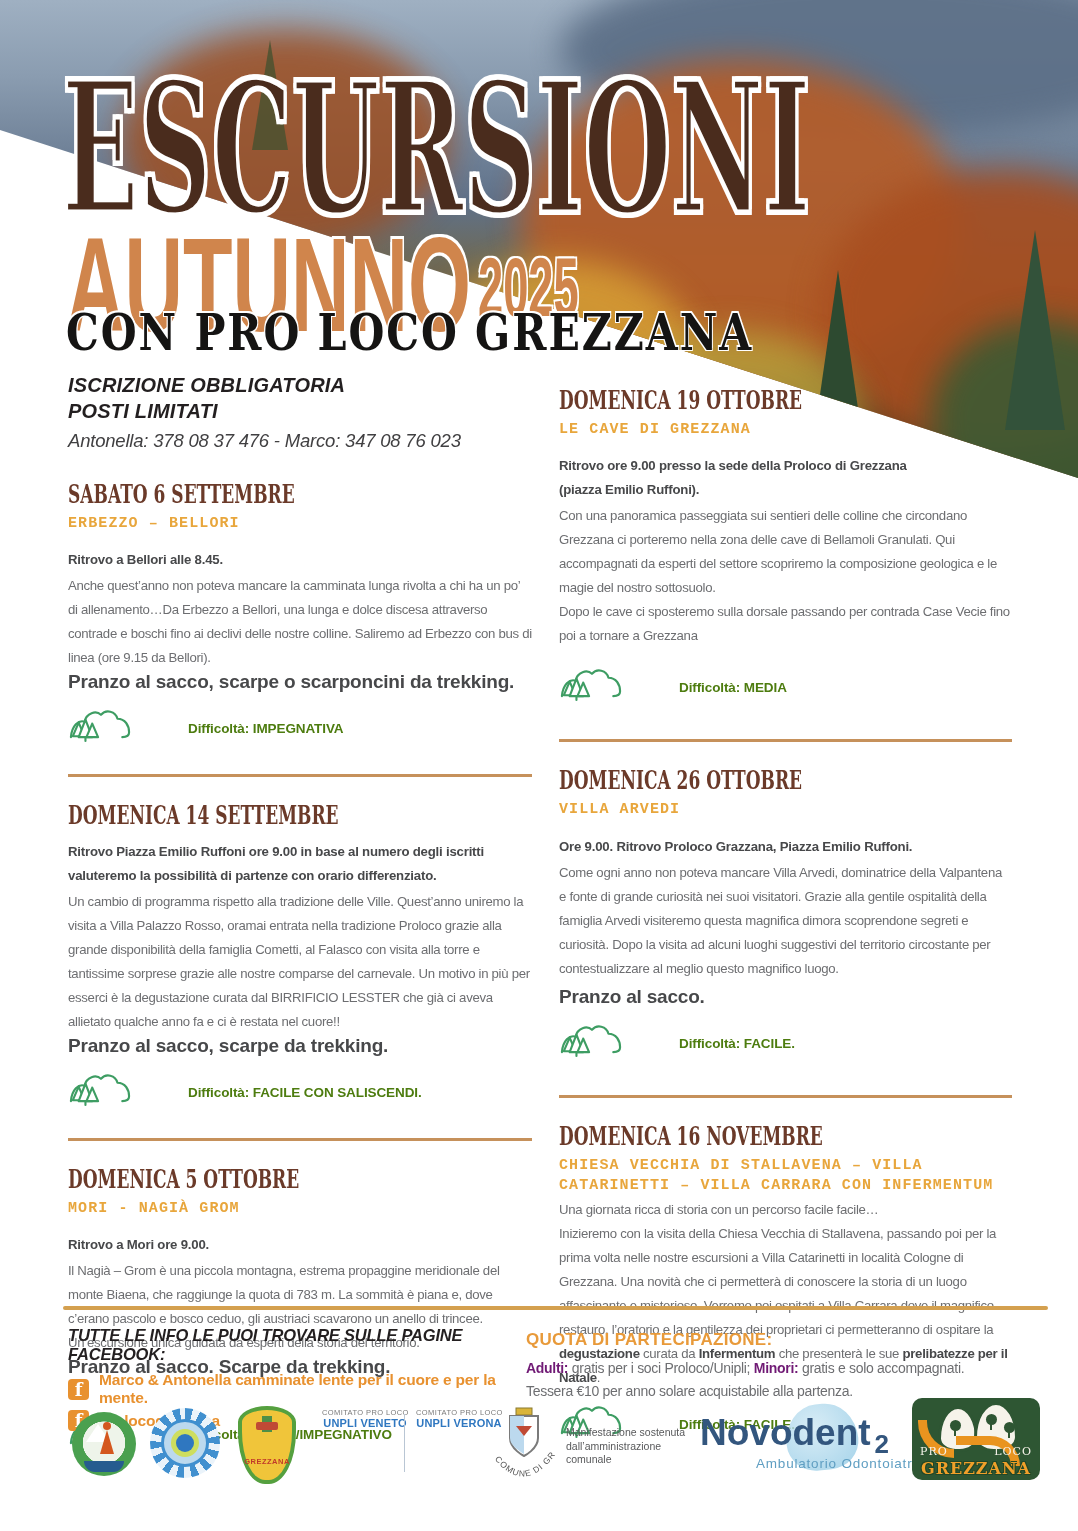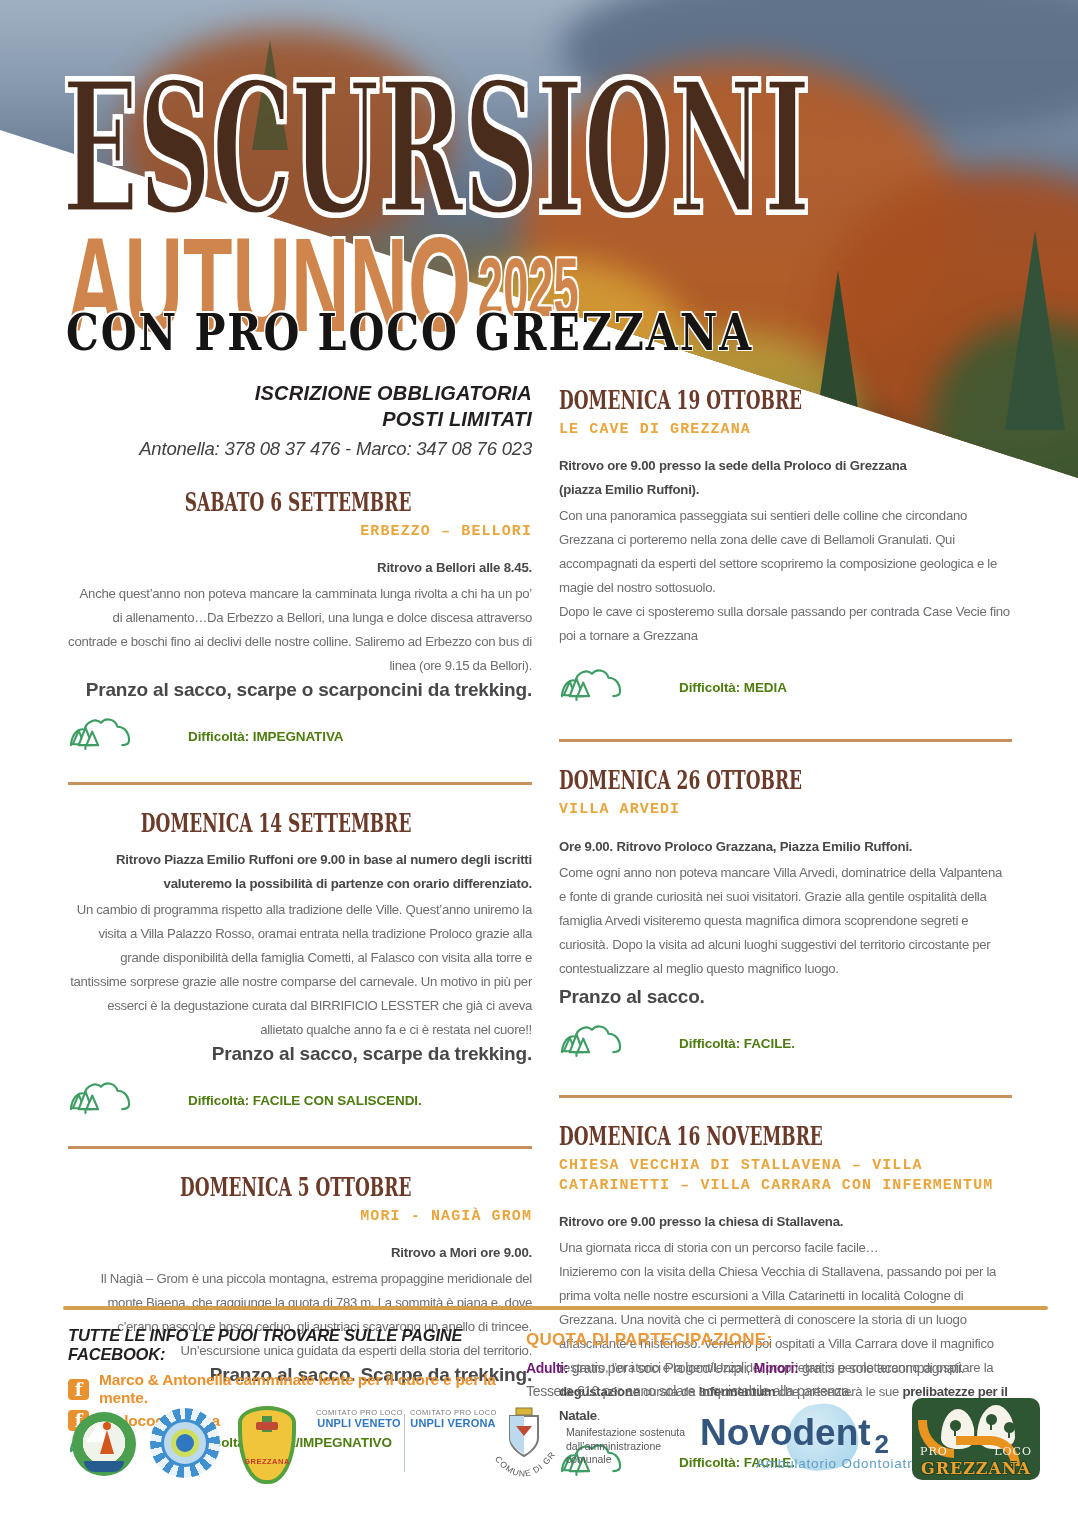--- a/index.html
+++ b/index.html
@@ -35,21 +35,21 @@
   .t-year { position:absolute; left:478px; top:246px; font-weight:bold; font-size:62px; line-height:1;
     color:#d0854c; transform:scale(0.73,1.35); transform-origin:left top;
     text-shadow:-2px -2px 0 #fff, 2px -2px 0 #fff, -2px 2px 0 #fff, 2px 2px 0 #fff; }
   .t-tag { position:absolute; left:66px; top:306px; font-family:"DejaVu Serif", serif; font-weight:bold;
     font-size:42px; line-height:1.1; color:#151413; letter-spacing:2px; white-space:nowrap;
     transform:scale(0.98,1.18); transform-origin:left top;
     text-shadow:-1px -1px 0 #fff, 1px -1px 0 #fff, -1px 1px 0 #fff, 1px 1px 0 #fff; }
 
   
   .col { position:absolute; }
-  .col-left  { left:68px; top:380px; width:464px;text-align:right; }
+  .col-left  { left:68px; top:372px; width:464px; }
   .col-right { left:559px; top:384px; width:453px; }
 
   .reg-line { font-size:20px; font-weight:bold; font-style:italic; color:#231f20; line-height:1.32; letter-spacing:0.2px; }
   .contacts { margin-top:5px; font-size:18.5px; font-style:italic; color:#414042; letter-spacing:-0.2px; }
 
   .event { margin-top:0; }
   .event-date { font-family:"DejaVu Serif", serif; font-weight:bold; font-size:23px; color:#6b3a29;
     transform:scale(0.74,1.12); transform-origin:left top; white-space:nowrap; letter-spacing:0px; }
   .event-title { margin-top:9px; font-size:15px; font-weight:bold; color:#e8a63c; letter-spacing:1.1px; line-height:1.35;font-family:Liberation Mono, monospace; }
   .event-lead { margin-top:14px; font-size:13.2px; font-weight:bold; color:#47484a; line-height:24px; white-space:pre-line; letter-spacing:-0.2px; }
@@ -96,21 +96,21 @@
   .logo-sun::after { content:""; position:absolute; left:50%; top:50%; width:18px; height:18px; margin:-9px 0 0 -9px;
     border-radius:50%; background:#2f77c0; box-shadow:0 0 0 5px #cede5e; }
 
   .logo-shield { left:238px; top:10px; width:58px; height:78px; background:#f0c53a;
     border:4px solid #55a03f; border-radius:29px 29px 27px 27px / 16px 16px 52px 52px; }
   .logo-shield .church { position:absolute; left:50%; top:6px; width:10px; height:16px; margin-left:-5px; background:#4f8f47; }
   .logo-shield .church::before { content:""; position:absolute; left:-6px; top:6px; width:22px; height:8px; background:#c04a35; border-radius:2px; }
   .logo-shield .cap { position:absolute; left:50%; bottom:14px; transform:translateX(-50%);
     font-size:7.5px; font-weight:bold; color:#c03a2a; letter-spacing:0.5px; }
 
-  .unpli { width:86px; top:12px; text-align:center; }
+  .unpli { width:86px; top:12px; text-align:center;margin-left:6px; }
   .logo-unpli-veneto { left:316px; }
   .logo-unpli-verona { left:410px; }
   .dots { position:relative; width:7px; height:7px; border-radius:50%; margin:0 auto 30px auto; }
   .dots-veneto { background:#d23b2f; left:-12px;
     box-shadow: 9px 0 0 #2f77c0, 18px 0 0 #35a048, 27px 0 0 #e8b800,
       -9px 8px 0 #8e4f9e, 0 8px 0 #e87820, 9px 8px 0 #d04f9e, 18px 8px 0 #2f9e9a, 27px 8px 0 #d23b2f,
       -9px 16px 0 #2f77c0, 0 16px 0 #e8b800, 9px 16px 0 #35a048, 18px 16px 0 #8e4f9e, 27px 16px 0 #e87820,
       0 24px 0 #d04f9e, 9px 24px 0 #2f77c0, 18px 24px 0 #e8b800;
   }
   .dots-verona { background:#2593cc; left:2px;
@@ -282,21 +282,20 @@
           </svg>
         </span>
         <span class="difficulty-label">Difficoltà: FACILE.</span>
       </div>
       <hr class="section-divider" style="margin-top:30px">
     </div>
 
     <div class="event">
       <div class="event-date">DOMENICA 16 NOVEMBRE</div>
       <div class="event-title">CHIESA VECCHIA DI STALLAVENA – VILLA CATARINETTI – VILLA CARRARA CON INFERMENTUM</div>
-      <div class="event-lead">Ritrovo ore 9.00 presso la chiesa di Stallavena.</div>
       <div class="event-desc"><span>Una giornata ricca di storia con un percorso facile facile…
 Inizieremo con la visita della Chiesa Vecchia di Stallavena, passando poi per la prima volta nelle nostre escursioni a Villa Catarinetti in località Cologne di Grezzana. Una novità che ci permetterà di conoscere la storia di un luogo affascinante e misterioso. Verremo poi ospitati a Villa Carrara dove il magnifico restauro, l’oratorio e la gentilezza dei proprietari ci permetteranno di ospitare la </span><b>degustazione</b><span> curata da </span><b>Infermentum</b><span> che presenterà le sue </span><b>prelibatezze per il Natale</b><span>.</span></div>
       <div class="difficulty-row">
         <span class="difficulty-icon">
           <svg viewBox="0 0 66 40" width="64" height="39" fill="none" stroke="#3e9d63" stroke-width="2.2" stroke-linecap="round" stroke-linejoin="round">
             <path d="M3 31 C4 19 11 13 17 15 C19 6 29 3 34 8 C39 2 49 4 51 12 C59 12 63 19 63 26 C63 29 61 31 56 31"></path>
             <path d="M11 16 L5 30 L17 30 Z" fill="#fff"></path>
             <path d="M18 13 L11 31 L25 31 Z" fill="#fff"></path>
             <path d="M25 17 L19 31 L31 31 Z" fill="#fff"></path>
             <line x1="18" y1="31" x2="18" y2="35"></line>

